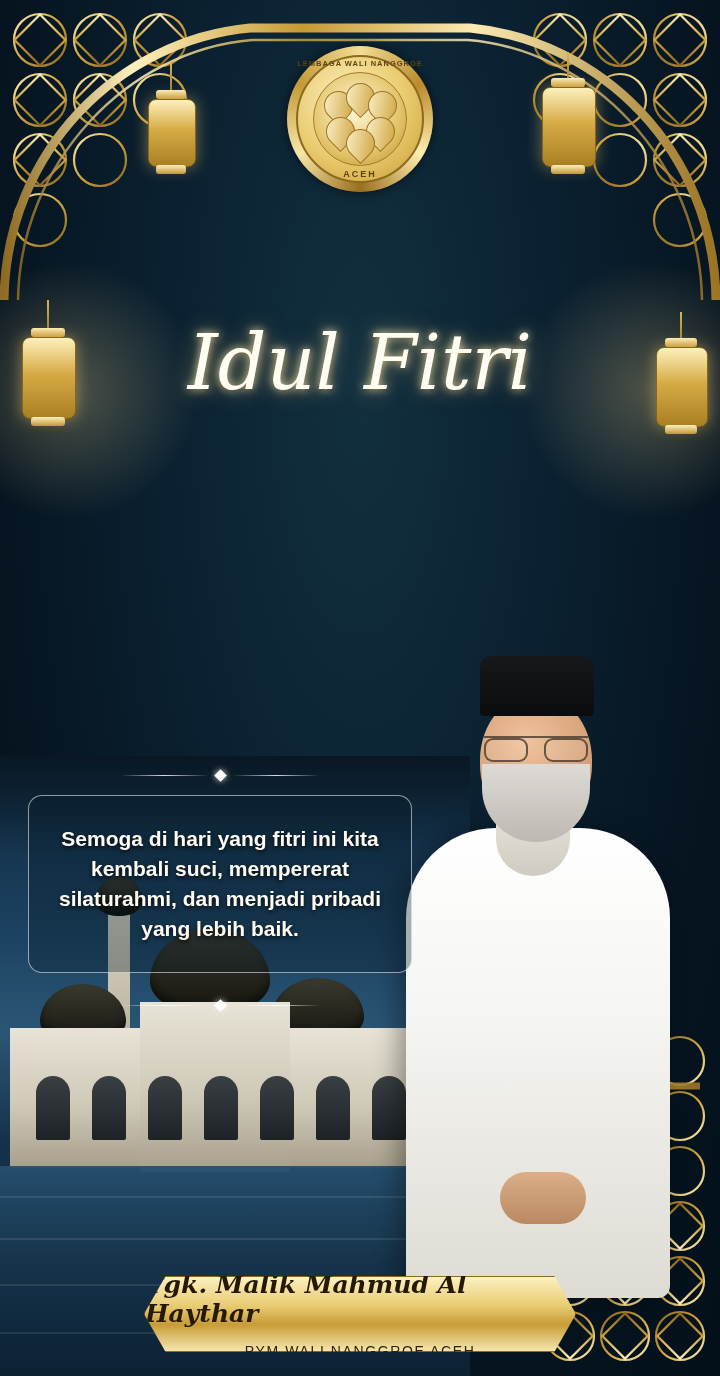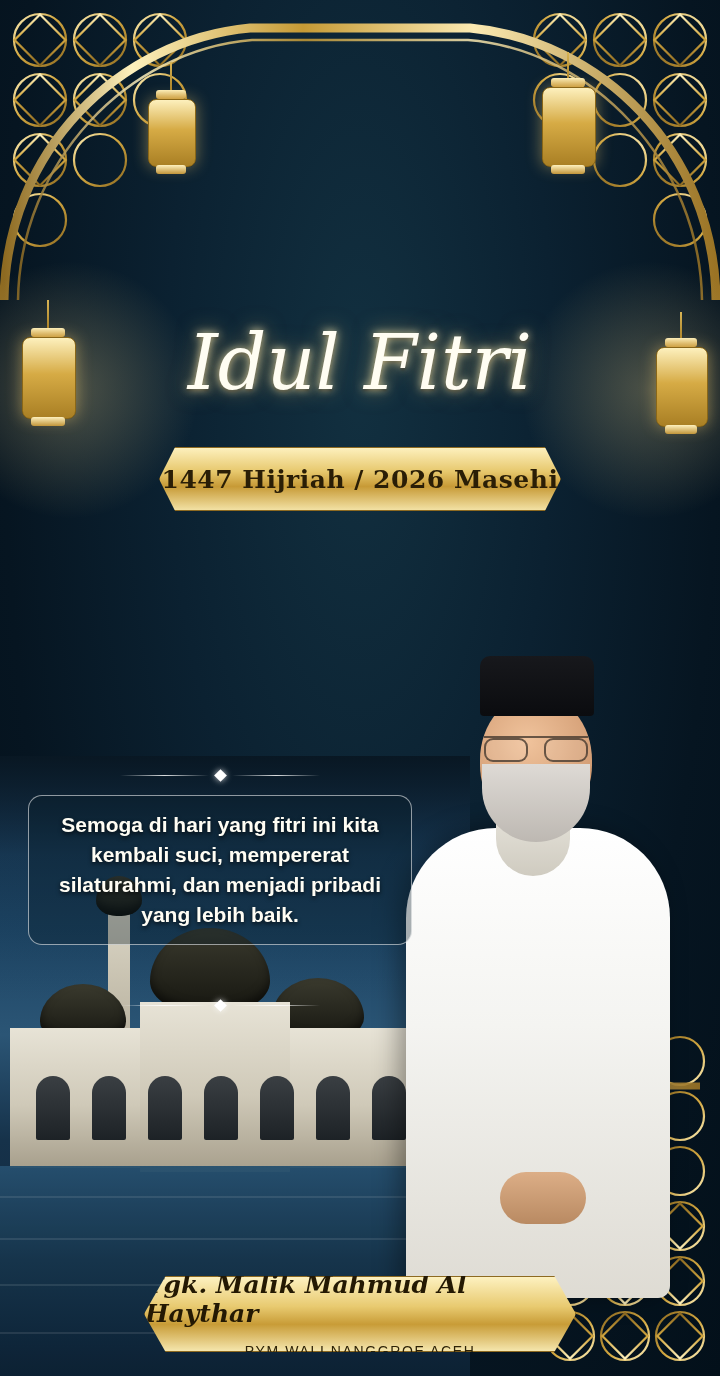--- a/index.html
+++ b/index.html
@@ -281,21 +281,21 @@
     border-radius: 26px;
     background: linear-gradient(180deg, #dcae87, #b98a62);
   }
 
   
   .quote-box {
     position: absolute;
     left: 28px;
     top: 795px;
     width: 384px;
-    height: 150px;
+    height: 178px;
     border: 1px solid rgba(255,255,255,.55);
     border-radius: 14px;
     background: rgba(10,28,42,.34);
     display: flex;
     align-items: center;
     justify-content: center;
     padding: 0 16px;
     box-sizing: border-box;
   }
   .quote-text {
@@ -529,26 +529,37 @@
     <div class="body" style="top:37px; height:80px;"></div>
     <div class="base" style="top:117px;"></div>
   </div>
   <div class="lantern" style="right:14px; top:312px; width:50px; height:148px;">
     <div class="cord"></div>
     <div class="cap" style="top:26px;"></div>
     <div class="body" style="top:35px; height:78px;"></div>
     <div class="base" style="top:113px;"></div>
   </div>
 
+  <div class="logo-wrap">
+    <div class="logo-ring"></div>
+    <div class="logo-inner"></div>
+    <div class="logo-text-top">LEMBAGA WALI NANGGROE</div>
+    <div class="logo-text-bot">ACEH</div>
+    <div class="logo-core">
+      <div class="petal" style="transform:translate(-22px,-14px) rotate(-45deg);"></div>
+      <div class="petal" style="transform:translate(0,-22px) rotate(-45deg);"></div>
+      <div class="petal" style="transform:translate(22px,-14px) rotate(-45deg);"></div>
+      <div class="petal" style="transform:translate(-20px,12px) rotate(-45deg);"></div>
+      <div class="petal" style="transform:translate(20px,12px) rotate(-45deg);"></div>
+      <div class="petal" style="transform:translate(0,24px) rotate(-45deg);"></div>
+    </div>
+  </div>
 
   <div class="headline headline-2">Idul Fitri</div>
 
-  <div class="ribbon">
-    <span>1447 Hijriah / 2026 Masehi</span>
-  </div>
 
 
   <div class="mosque">
     <div class="m-minaret" style="left:108px; top:150px; height:150px;"></div>
     <div class="m-dome" style="left:96px; top:120px; width:46px; height:40px;"></div>
     <div class="m-dome" style="left:150px; top:172px; width:120px; height:86px;"></div>
     <div class="m-dome" style="left:40px; top:228px; width:86px; height:60px;"></div>
     <div class="m-dome" style="left:272px; top:222px; width:92px; height:64px;"></div>
     <div class="m-body" style="left:10px; top:272px; width:450px; height:140px;"></div>
     <div class="m-body" style="left:140px; top:246px; width:150px; height:170px;"></div>

